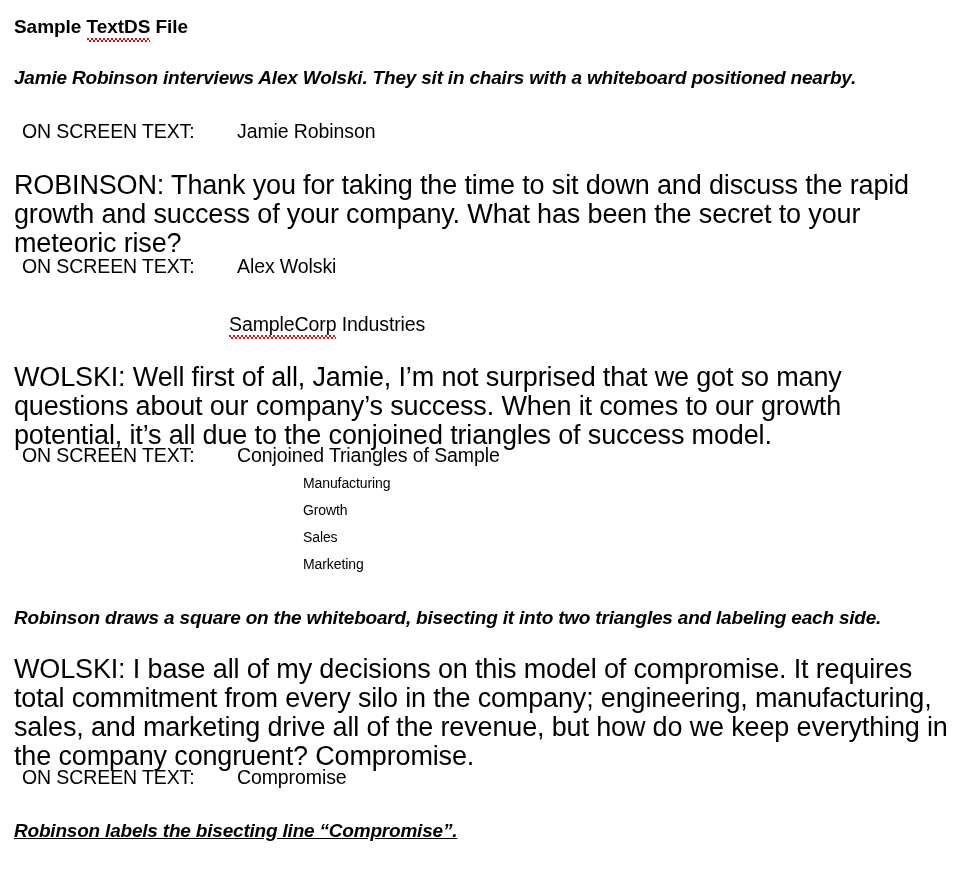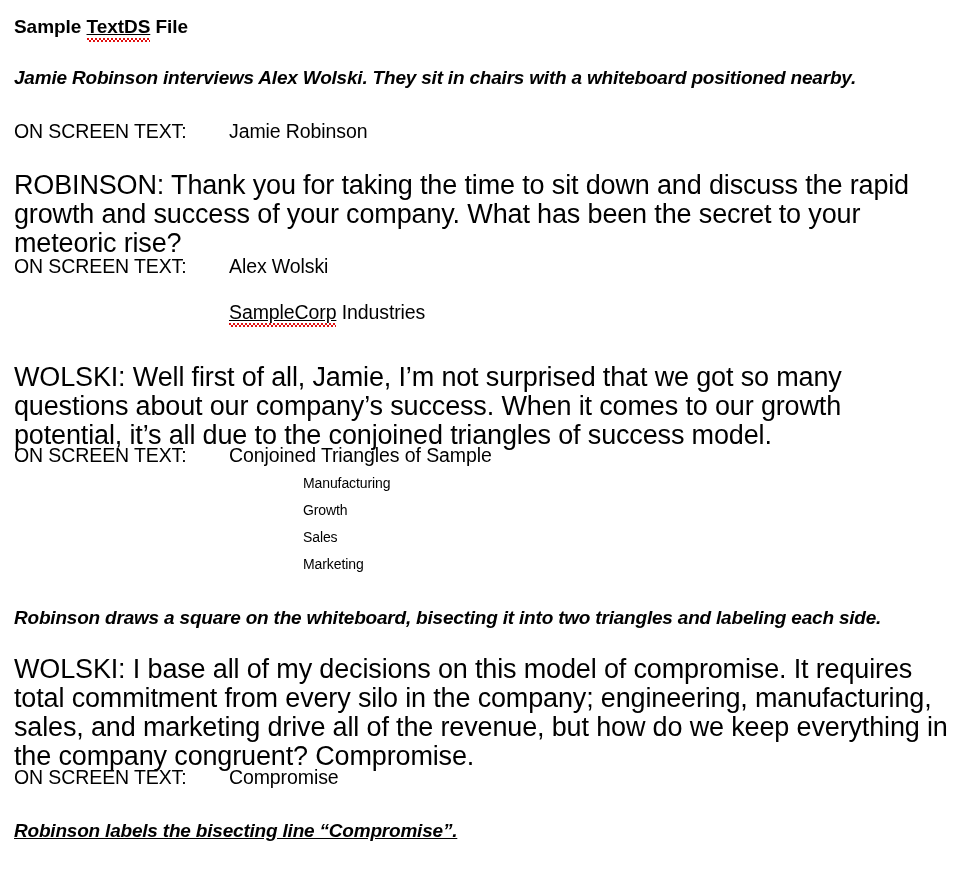--- a/index.html
+++ b/index.html
@@ -49,21 +49,21 @@
   }
 
   .dialogue {
     font-size: 27px;
     letter-spacing: -0.15px;
   }
 
   
   .ost-row {
     position: absolute;
-    left: 14px;
+    left: 22px;
     right: 20px;
     font-size: 19.5px;
     line-height: 29px;
     letter-spacing: -0.1px;
   }
   .ost-label {
     display: inline-block;
     width: 215px;
     vertical-align: top;
   }
@@ -76,21 +76,20 @@
     left: 303px;
     font-size: 14px;
     line-height: 29px;
     letter-spacing: -0.1px;
   }
 
   
   .spell {
     position: relative;
     display: inline-block;
-    text-decoration: underline;
   }
   .spell::after {
     content: "";
     position: absolute;
     left: 0;
     right: 0;
     bottom: -1px;
     height: 4px;
     background-image:
       linear-gradient(45deg, transparent 42%, #e01010 42%, #e01010 58%, transparent 58%),
@@ -114,21 +113,21 @@
 
   <div class="ost-row" style="top:117px;">
     <span class="ost-label">ON SCREEN TEXT:</span><span class="ost-value">Jamie Robinson</span>
   </div>
 
   <div class="line dialogue" style="top:171px; right:38px;">ROBINSON: Thank you for taking the time to sit down and discuss the rapid growth and success of your company. What has been the secret to your meteoric rise?</div>
 
   <div class="ost-row" style="top:252px;">
     <span class="ost-label">ON SCREEN TEXT:</span><span class="ost-value">Alex Wolski</span>
   </div>
-  <div class="ost-row" style="top:298px; left:229px;"><span class="spell thin"><span>SampleCorp</span></span><span> Industries</span></div>
+  <div class="ost-row" style="top:310px; left:229px;"><span class="spell thin"><span>SampleCorp</span></span><span> Industries</span></div>
 
   <div class="line dialogue" style="top:363px; right:22px;">WOLSKI: Well first of all, Jamie, I’m not surprised that we got so many questions about our company’s success. When it comes to our growth potential, it’s all due to the conjoined triangles of success model.</div>
 
   <div class="ost-row" style="top:441px;">
     <span class="ost-label">ON SCREEN TEXT:</span><span class="ost-value">Conjoined Triangles of Sample</span>
   </div>
   <div class="ost-sub" style="top:469px;">Manufacturing</div>
   <div class="ost-sub" style="top:496px;">Growth</div>
   <div class="ost-sub" style="top:523px;">Sales</div>
   <div class="ost-sub" style="top:550px;">Marketing</div>

